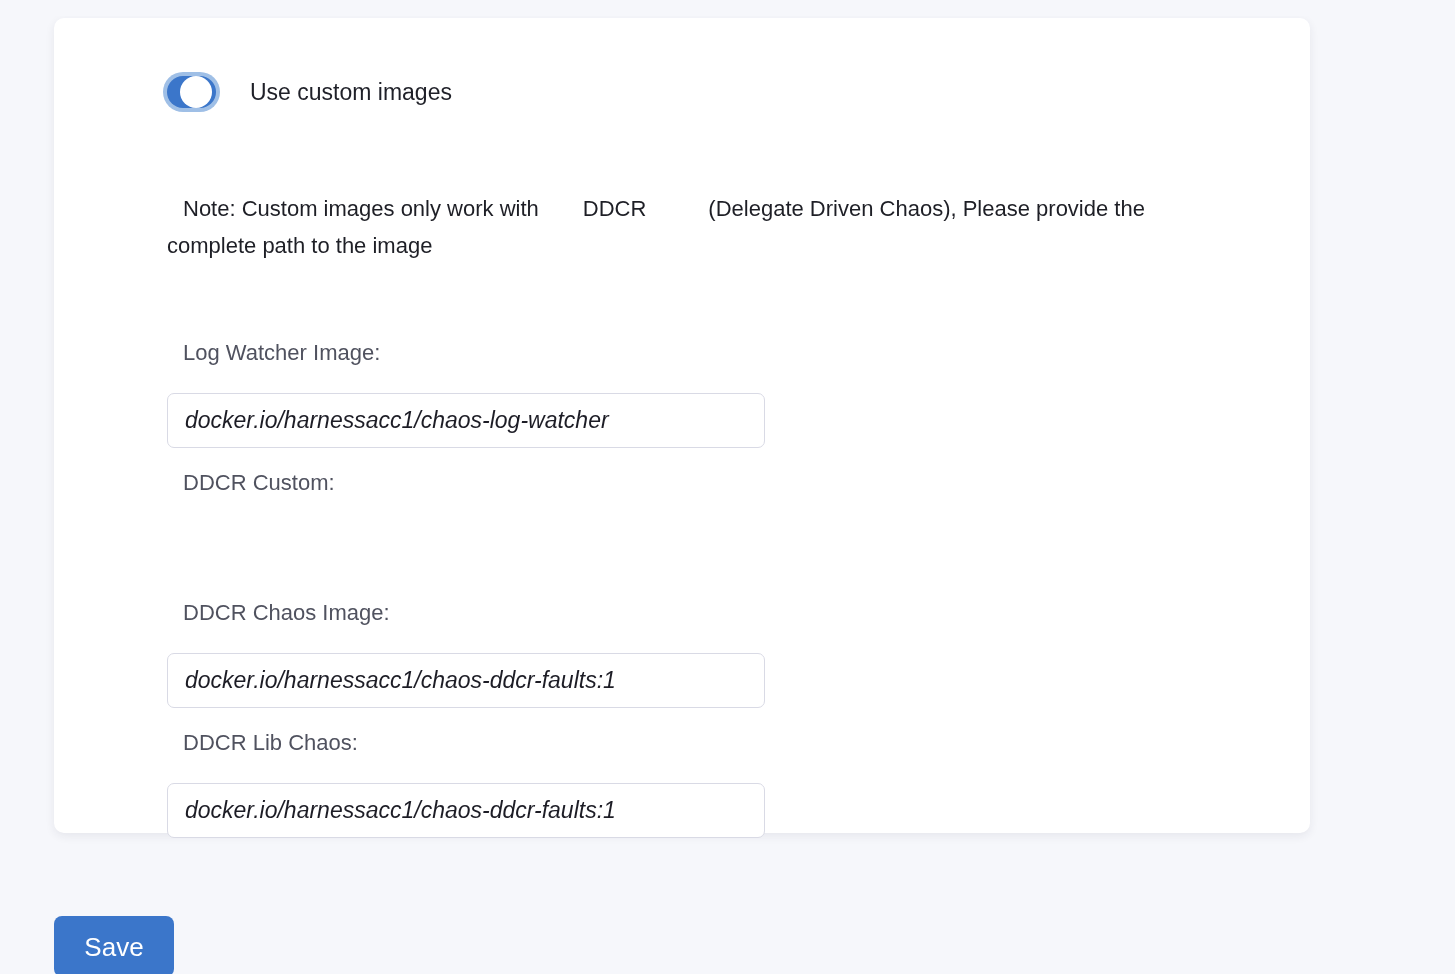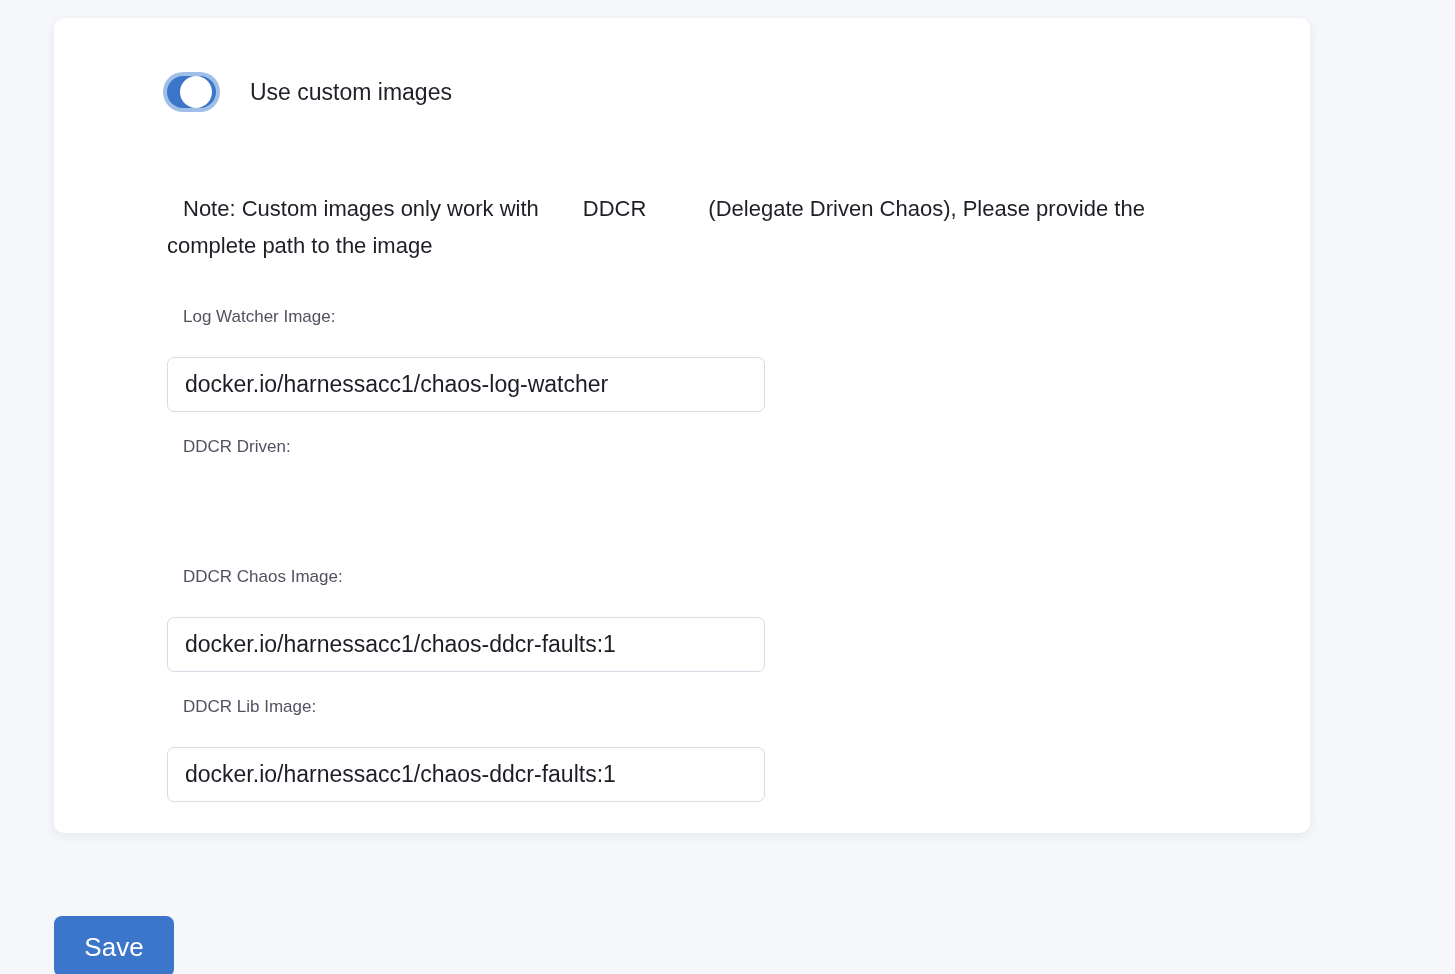--- a/index.html
+++ b/index.html
@@ -65,36 +65,38 @@
   }
   .note .code {
     margin-left: 12px;
     margin-right: 30px;
   }
 
   
   .field { position: absolute; left: 119px; }
   .field-label {
     display: block;
-    font-size: 17px;
+    font-size: 22px;
     line-height: 26px;
     color: #50525f;
     margin-bottom: 11px;
+    margin-top: 36px;
   }
   .field-input {
     display: block;
     width: 598px; height: 55px;
     border: 1px solid #d9dae5;
     border-radius: 7px;
     background: #ffffff;
     padding: 0 17px;
     font-family: "Liberation Sans", sans-serif;
     font-size: 23px;
     color: #1d1d26;
     outline: none;
+    font-style: italic;
   }
   .field-1 { top: 240px; }
   .field-2 { top: 370px; }
   .field-3 { top: 500px; }
   .field-4 { top: 630px; }
 
   
   .save-button {
     position: absolute;
     left: 22px; top: 884px;
@@ -127,28 +129,28 @@
   </div>
 
   <p class="note"><span>Note: Custom images only work with</span><span class="code">DDCR</span><span>(Delegate Driven Chaos), Please provide the complete path to the image</span></p>
 
   <div class="field field-1">
     <label class="field-label">Log Watcher Image:</label>
     <input class="field-input" type="text" value="docker.io/harnessacc1/chaos-log-watcher" style="">
   </div>
 
   <div class="field field-2">
-    <label class="field-label">DDCR Driven:</label>
+    <label class="field-label">DDCR Custom:</label>
   </div>
 
   <div class="field field-3">
     <label class="field-label">DDCR Chaos Image:</label>
     <input class="field-input" type="text" value="docker.io/harnessacc1/chaos-ddcr-faults:1" style="">
   </div>
 
   <div class="field field-4">
-    <label class="field-label">DDCR Lib Image:</label>
+    <label class="field-label">DDCR Lib Chaos:</label>
     <input class="field-input" type="text" value="docker.io/harnessacc1/chaos-ddcr-faults:1" style="">
   </div>
 
   <button class="save-button">Save</button>
 
 </div>
 
 </body></html>

